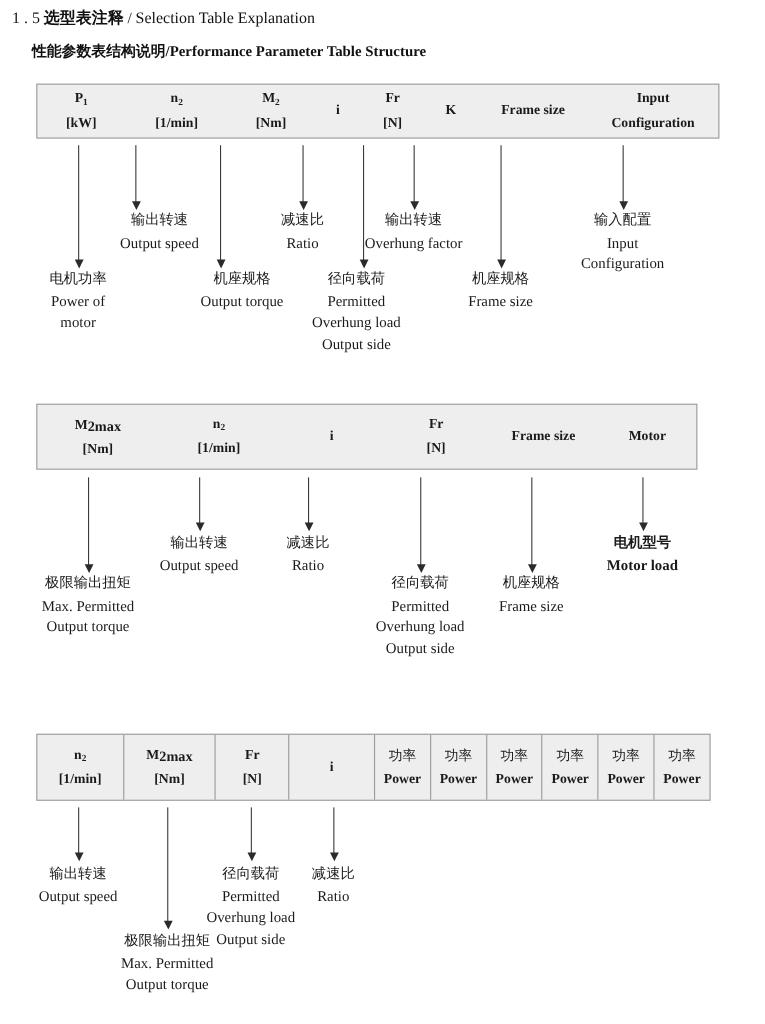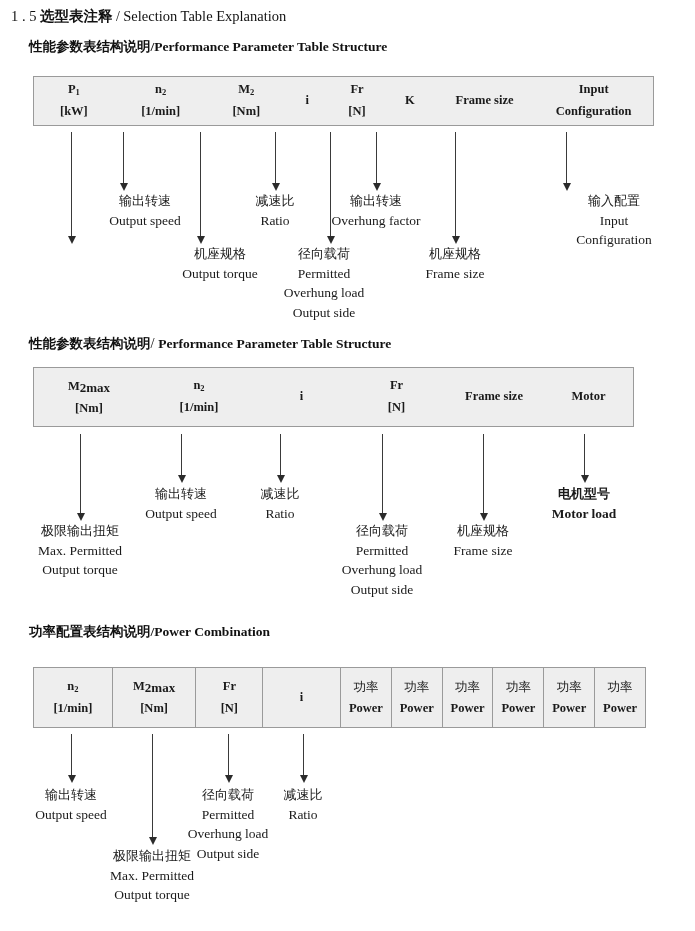--- a/index.html
+++ b/index.html
@@ -158,20 +158,25 @@
 
   <div class="arrow" style="left:71px; top:132px; height:105px;"></div>
   <div class="arrow" style="left:123px; top:132px; height:52px;"></div>
   <div class="arrow" style="left:200px; top:132px; height:105px;"></div>
   <div class="arrow" style="left:275px; top:132px; height:52px;"></div>
   <div class="arrow" style="left:330px; top:132px; height:105px;"></div>
   <div class="arrow" style="left:376px; top:132px; height:52px;"></div>
   <div class="arrow" style="left:455px; top:132px; height:105px;"></div>
   <div class="arrow" style="left:566px; top:132px; height:52px;"></div>
 
+  <div class="note" style="left:71px; top:245px; transform:translateX(-50%);">
+    <span class="cn">电机功率</span>
+    <span class="en">Power of</span>
+    <span class="en">motor</span>
+  </div>
   <div class="note" style="left:145px; top:192px; transform:translateX(-50%);">
     <span class="cn">输出转速</span>
     <span class="en">Output speed</span>
   </div>
   <div class="note" style="left:220px; top:245px; transform:translateX(-50%);">
     <span class="cn">机座规格</span>
     <span class="en">Output torque</span>
   </div>
   <div class="note" style="left:275px; top:192px; transform:translateX(-50%);">
     <span class="cn">减速比</span>
@@ -184,30 +189,26 @@
     <span class="en">Output side</span>
   </div>
   <div class="note" style="left:376px; top:192px; transform:translateX(-50%);">
     <span class="cn">输出转速</span>
     <span class="en">Overhung factor</span>
   </div>
   <div class="note" style="left:455px; top:245px; transform:translateX(-50%);">
     <span class="cn">机座规格</span>
     <span class="en">Frame size</span>
   </div>
-  <div class="note" style="left:566px; top:192px; transform:translateX(-50%);margin-left:48px;">
+  <div class="note" style="left:566px; top:192px; transform:translateX(-50%);">
     <span class="cn">输入配置</span>
     <span class="en">Input</span>
     <span class="en">Configuration</span>
   </div>
 
-  <div class="sec-title" style="left:29px; top:335px;">
-    <span class="cn">性能参数表结构说明</span><span class="en-reg">/</span>
-    <span class="en">Performance Parameter Table Structure</span>
-  </div>
 
   <div class="tbl" id="table2">
     <div class="cell" style="width:110px">
       <div><span>M</span><sub class="tiny">2max</sub></div>
       <div class="l2">[Nm]</div>
     </div>
     <div class="cell" style="width:110px">
       <div><span>n</span><sub>2</sub></div>
       <div class="l2">[1/min]</div>
     </div>
@@ -254,23 +255,20 @@
   </div>
   <div class="note" style="left:483px; top:522px; transform:translateX(-50%);">
     <span class="cn">机座规格</span>
     <span class="en">Frame size</span>
   </div>
   <div class="note" style="left:584px; top:485px; transform:translateX(-50%);font-weight:bold;">
     <span class="cn">电机型号</span>
     <span class="en">Motor load</span>
   </div>
 
-  <div class="sec-title" style="left:29px; top:623px;">
-    <span class="cn">功率配置表结构说明</span><span class="en">/</span><span class="en">Power Combination</span>
-  </div>
 
   <div class="tbl" id="table3">
     <div class="cell" style="width:78px">
       <div><span>n</span><sub>2</sub></div>
       <div class="l2">[1/min]</div>
     </div>
     <div class="cell divcell" style="width:84px">
       <div><span>M</span><sub class="tiny">2max</sub></div>
       <div class="l2">[Nm]</div>
     </div>

